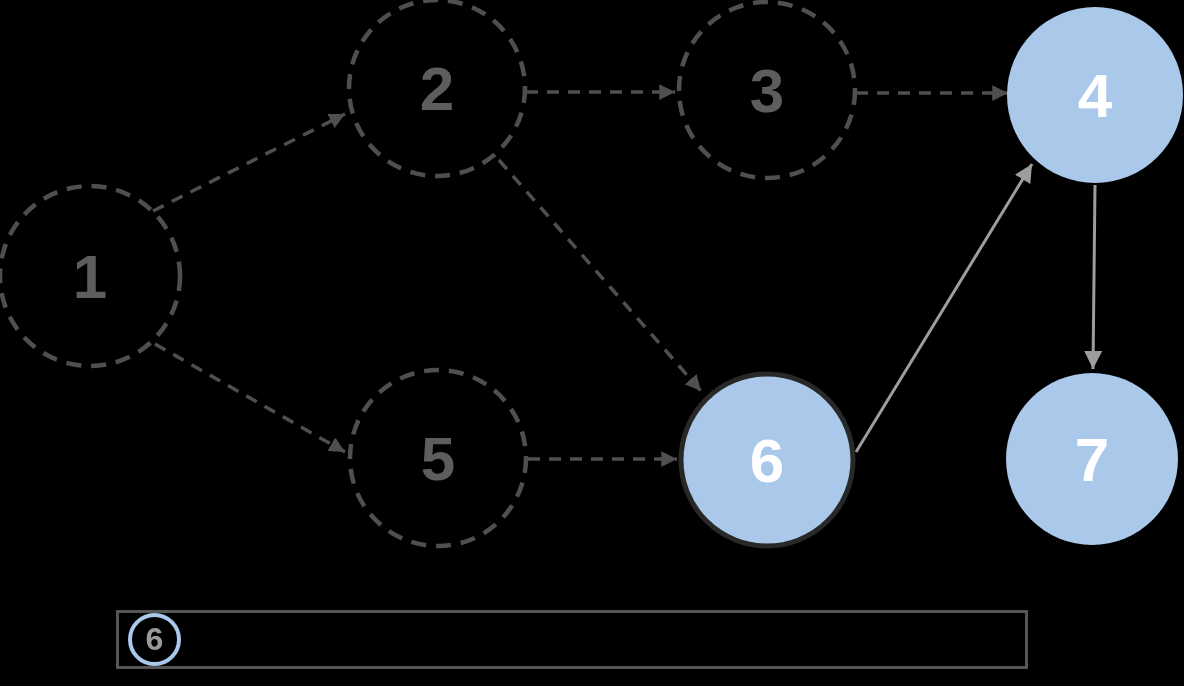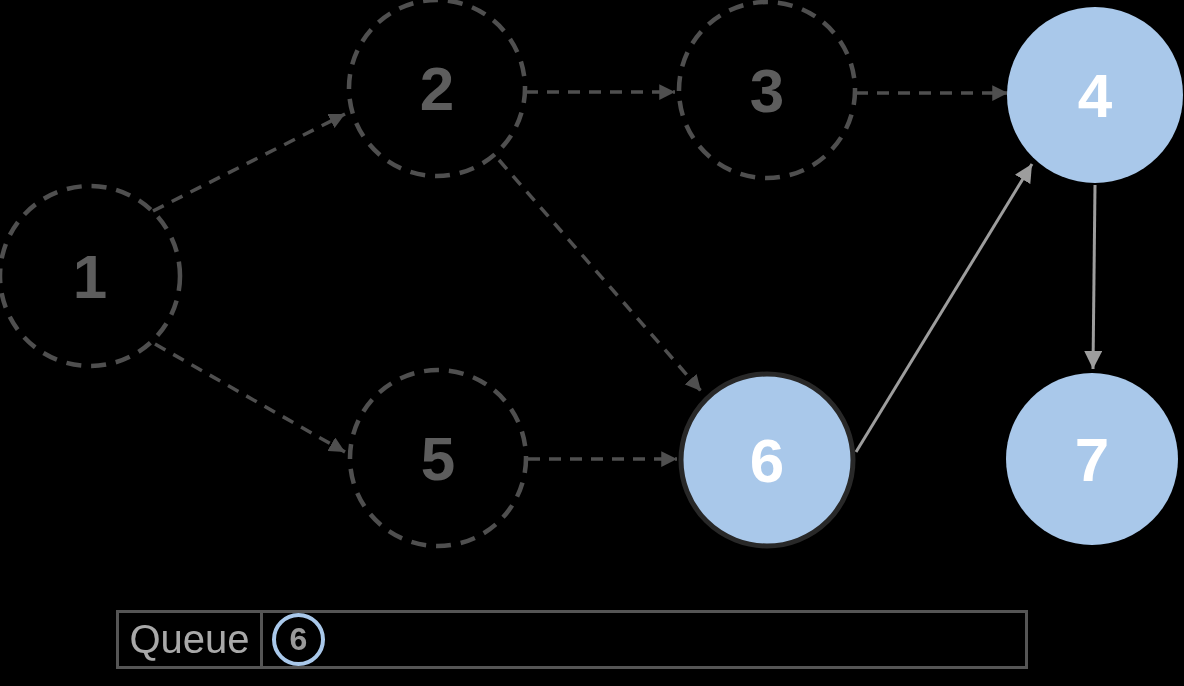--- a/index.html
+++ b/index.html
@@ -114,18 +114,17 @@
         <circle cx="767" cy="460" r="86" fill="#a9c8ea" stroke="#282828" stroke-width="5"></circle>
         <text x="767" y="460" text-anchor="middle" dominant-baseline="central" class="node-label" fill="#ffffff">6</text>
       </g>
       <g>
         <circle cx="1092" cy="459" r="86" fill="#a9c8ea"></circle>
         <text x="1092" y="459" text-anchor="middle" dominant-baseline="central" class="node-label" fill="#ffffff">7</text>
       </g>
     </svg>
 
   <div class="queue-panel">
-    <div class="queue-label-cell">Queue</div>
     <div class="queue-items">
         <div class="queue-item">6</div>
       </div>
   </div>
 </div>
 
 </body></html>

